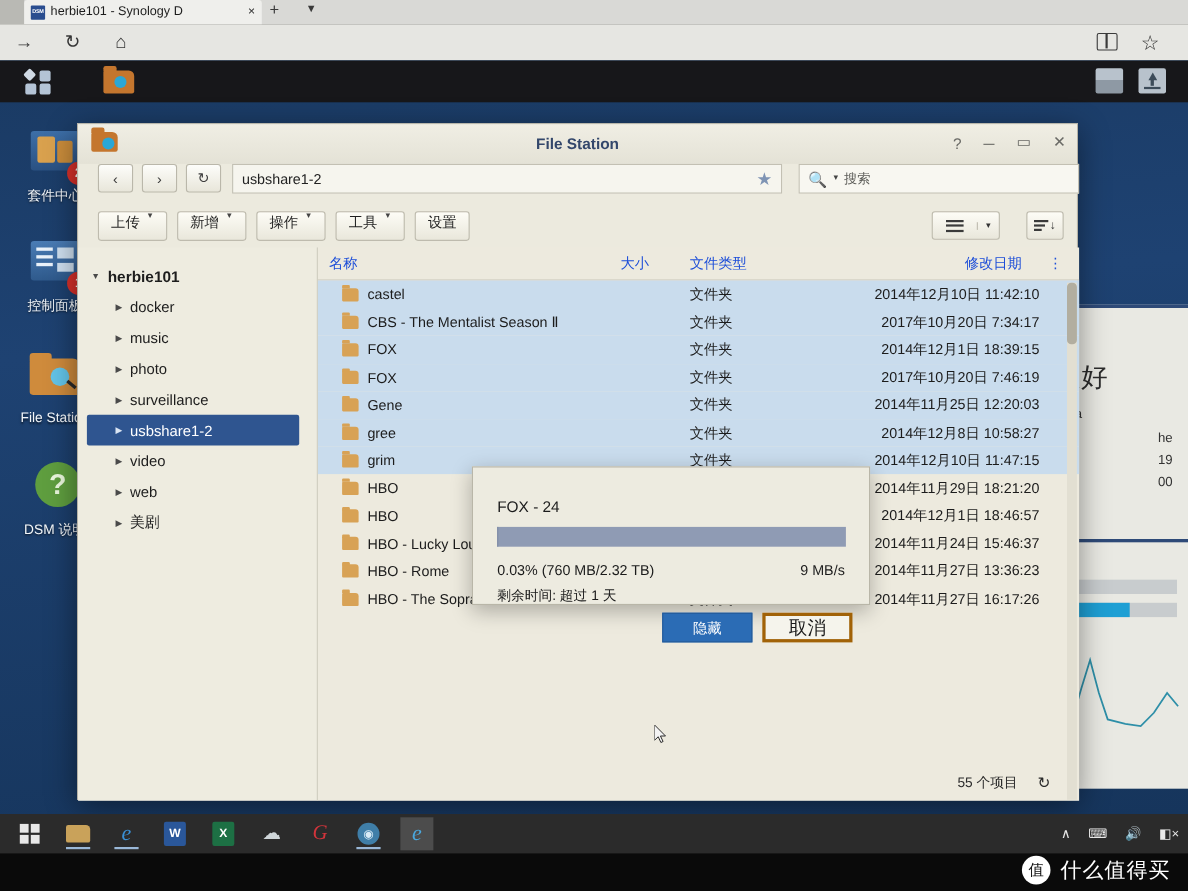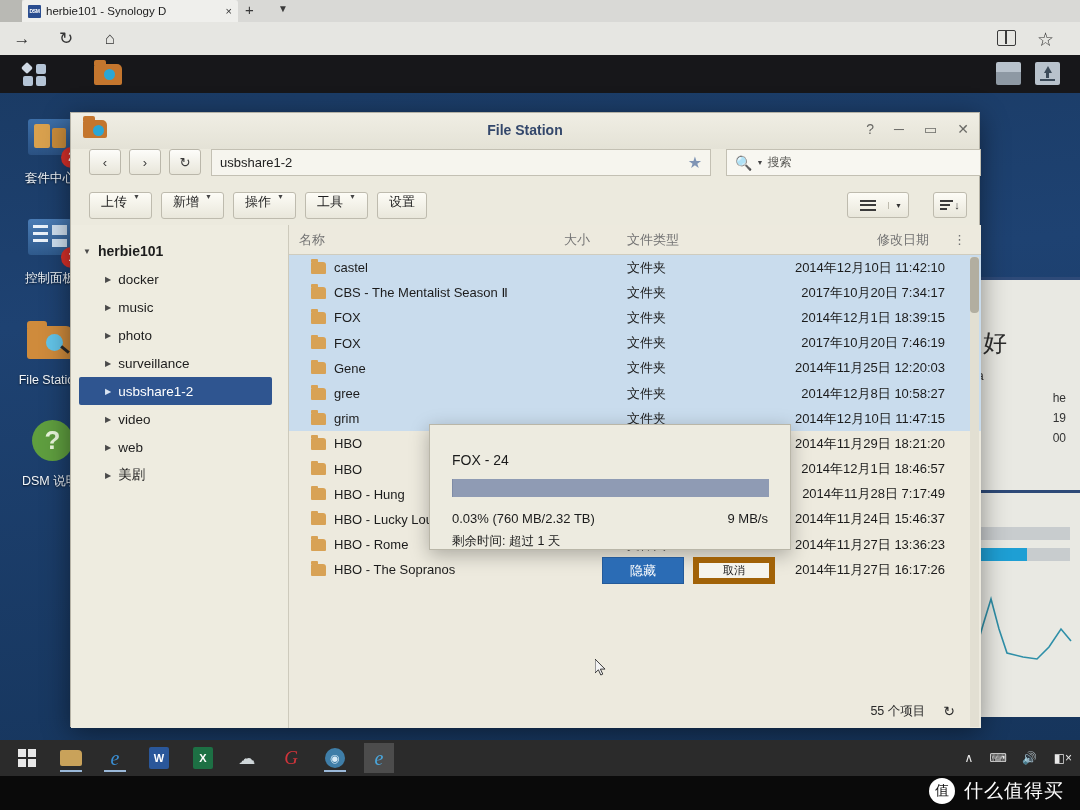--- a/index.html
+++ b/index.html
@@ -160,21 +160,21 @@
     font-size:13.5px; color:#1d1d1d; padding-left:12px;}
   .tree-row.root{ font-weight:bold; font-size:14px;}
   .tree-row.child{ padding-left:34px;}
   .tree-row.sel{ background:#2f5590; color:#fff; margin:0 16px 0 8px; padding-left:26px; border-radius:2px;}
   .tri{ font-size:8px; color:#4a4a4a;}
   .tree-row.sel .tri{ color:#dbe5f3;}
 
   
   #fs-list{ position:absolute; left:218px; top:112px; width:692px; height:503px; background:#edeade;}
   #fs-colhdr{
-    height:30px; display:flex; align-items:center; font-size:13px; color:#737373;
+    height:30px; display:flex; align-items:center; font-size:13px; color:#1d4ed8;
     border-bottom:1px solid #cfccbe; position:relative;
   }
   #col-name{ position:absolute; left:10px;}
   #col-size{ position:absolute; left:275px;}
   #col-type{ position:absolute; left:338px;}
   #col-date{ position:absolute; right:52px;}
   #col-menu{ position:absolute; right:14px; font-size:13px; cursor:pointer; letter-spacing:1px;}
   .frow{
     height:25.2px; display:flex; align-items:center; position:relative;
     font-size:13px; color:#1c1c1c; cursor:pointer;
@@ -205,21 +205,21 @@
   #dlg-pct{ position:absolute; left:22px; top:86px; font-size:13px; color:#1b1b1b;}
   #dlg-speed{ position:absolute; right:22px; top:86px; font-size:13px; color:#1b1b1b;}
   #dlg-remain{ position:absolute; left:22px; top:108px; font-size:12.5px; color:#1b1b1b;}
   #dlg-hide{
     position:absolute; left:172px; top:132px; width:82px; height:27px;
     background:#2b6cb5; border:1px solid #245a99; color:#fff; font-size:13px;
     display:flex; align-items:center; justify-content:center; cursor:pointer;
   }
   #dlg-cancel{
     position:absolute; left:263px; top:132px; width:82px; height:27px;
-    background:#f5f4ec; border:6px solid #a16207; color:#1b1b1b; font-size:11px;
+    background:#f5f4ec; border:3px solid #a16207; color:#1b1b1b; font-size:17px;
     display:flex; align-items:center; justify-content:center; cursor:pointer;
   }
 
   #cursor{ position:absolute; left:595px; top:604px; width:12px; height:18px; pointer-events:none;}
 
   
   #win-taskbar{
     position:absolute; left:0; top:740px; width:1080px; height:36px; background:#2b2b2b;
   }
   #win-tb-items{ display:flex; align-items:center; height:36px; padding-left:12px; gap:14px;}
@@ -543,28 +543,20 @@
             <div class="fname">
               <span class="mini-folder"></span>
               <span>HBO</span>
             </div>
             <div class="ftype">文件夹</div>
             <div class="fdate">2014年12月1日 18:46:57</div>
           </div>
           <div class="frow">
             <div class="fname">
               <span class="mini-folder"></span>
-              <span>HBO - Hung</span>
-            </div>
-            <div class="ftype">文件夹</div>
-            <div class="fdate">2014年11月28日 7:17:49</div>
-          </div>
-          <div class="frow">
-            <div class="fname">
-              <span class="mini-folder"></span>
               <span>HBO - Lucky Louie</span>
             </div>
             <div class="ftype">文件夹</div>
             <div class="fdate">2014年11月24日 15:46:37</div>
           </div>
           <div class="frow">
             <div class="fname">
               <span class="mini-folder"></span>
               <span>HBO - Rome</span>
             </div>

